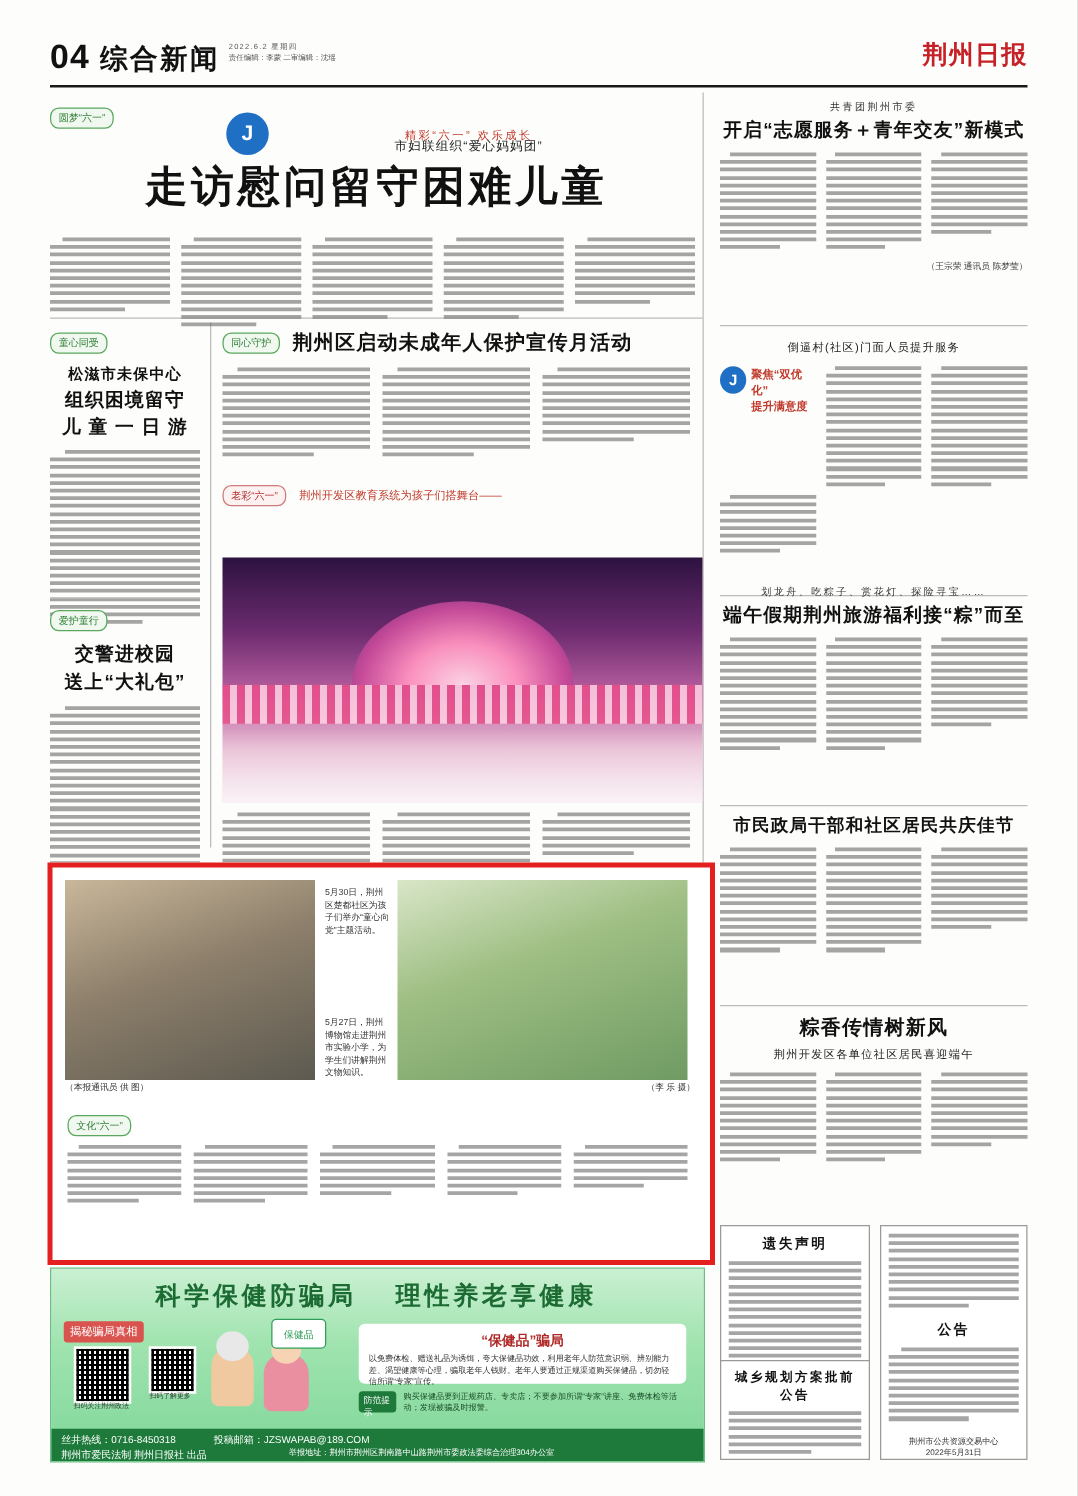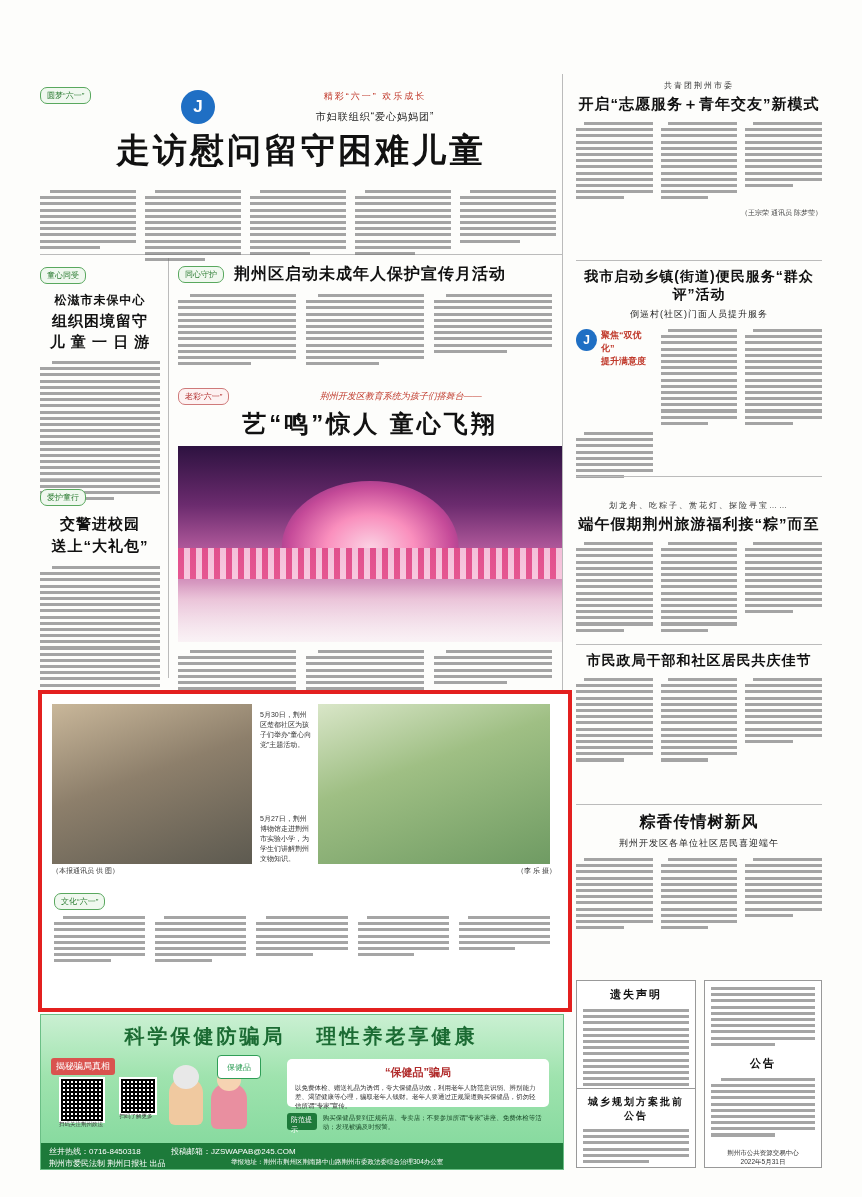--- a/index.html
+++ b/index.html
@@ -74,33 +74,44 @@
   .center{text-align:center;}
   .blue-badge{background:#1d5fb0;color:#fff;font-size:9px;padding:2px 5px;border-radius:3px;display:inline-block;}
   .round-logo{width:34px;height:34px;border-radius:50%;background:#1f6fc4;color:#fff;display:flex;align-items:center;justify-content:center;font-size:17px;font-weight:bold;}
 </style>
 </head>
 <body>
 
 <div class="page">
  <div class="pad">
 
+  <div class="masthead">
+    <div class="pg-no">04</div>
+    <div class="pg-sec">综合新闻</div>
+    <div class="pg-meta">
+      <div class="l1">2022.6.2 星期四</div>
+      <div>责任编辑：李蒙  二审编辑：沈瑶</div>
+    </div>
+    <div class="logo">
+      <span class="red">荆州日报</span>
+    </div>
+  </div>
 
   <div class="vline" style="left:522px;top:46px;height:905px;"></div>
   <div class="vline" style="left:128px;top:230px;height:420px;"></div>
   <div class="hline" style="left:0;top:226px;width:522px;"></div>
 
   <div class="col" style="left:0;top:54px;width:522px;">
     <div style="position:absolute;left:0;top:2px;">
       <span class="tag">圆梦“六一”</span>
     </div>
     <div style="position:absolute;left:141px;top:8px;">
       <div class="round-logo">J</div>
     </div>
-    <div class="kicker" style="position:absolute;left:185px;top:8px;width:300px;">精彩“六一”  欢乐成长</div>
+    <div class="kicker" style="position:absolute;left:185px;top:20px;width:300px;">精彩“六一”  欢乐成长</div>
     <div class="sub" style="position:absolute;left:185px;top:28px;width:300px;">市妇联组织“爱心妈妈团”</div>
     <div class="h-main" style="position:absolute;left:0;top:48px;width:522px;">走访慰问留守困难儿童</div>
 
     <div class="body" style="position:absolute;left:0;top:108px;width:522px;">
       <div style="display:flex;gap:9px;">
         <div style="width:96px;">
           <div class="ln ind"></div>
               <div class="ln"></div>
               <div class="ln"></div>
               <div class="ln"></div>
@@ -277,23 +288,22 @@
             <div class="ln"></div>
         <div class="ln"></div>
             <div class="ln short"></div>
       </div>
     </div>
   </div>
 
   <div class="col" style="left:138px;top:360px;width:384px;">
     <div style="display:flex;align-items:center;gap:10px;">
       <span class="tag red">老彩“六一”</span>
-      <span style="flex:1;font-size:9px;color:#c0392b;text-align:center;font-style:italic;">荆州开发区教育系统为孩子们搭舞台——</span>
-    </div>
-    <div class="h-main" style="font-size:24px;line-height:30px;margin-top:4px;">艺“鸣”惊人  童心飞翔</div>
+      <span style="flex:1;font-size:9px;color:#c0392b;">荆州开发区教育系统为孩子们搭舞台——</span>
+    </div>
   </div>
 
   <div class="photo ph-stage" style="left:138px;top:418px;width:384px;height:196px;">
     <div class="ph-fan"></div>
     <div class="ph-row" style="top:52%;"></div>
     <div class="ph-glow"></div>
   </div>
 
   <div class="body" style="position:absolute;left:138px;top:622px;width:384px;display:flex;gap:10px;">
     <div style="width:118px;">
@@ -440,21 +450,20 @@
             <div class="ln"></div>
             <div class="ln short"></div>
           </div>
     </div>
     <div class="byline" style="margin-top:6px;">（王宗荣  通讯员  陈梦莹）</div>
   </div>
 
   <div class="hline" style="left:536px;top:232px;width:246px;"></div>
 
   <div class="col" style="left:536px;top:240px;width:246px;">
-    <div class="h-2" style="font-size:14px;">我市启动乡镇(街道)便民服务“群众评”活动</div>
     <div class="sub" style="margin-top:4px;font-size:9px;">倒逼村(社区)门面人员提升服务</div>
 
     <div style="display:flex;gap:8px;margin-top:8px;">
       <div style="width:77px;display:flex;align-items:flex-start;gap:4px;">
         <div class="round-logo" style="width:22px;height:22px;font-size:12px;">J</div>
         <div>
           <div style="font-size:9px;color:#c0392b;font-weight:bold;">聚焦“双优化”</div>
           <div style="font-size:9px;color:#c0392b;font-weight:bold;">提升满意度</div>
         </div>
       </div>
@@ -502,21 +511,21 @@
           <div class="ln"></div>
           <div class="ln"></div>
           <div class="ln"></div>
           <div class="ln"></div>
           <div class="ln short"></div>
     </div>
   </div>
 
   <div class="hline" style="left:536px;top:448px;width:246px;"></div>
 
-  <div class="col" style="left:536px;top:472px;width:246px;">
+  <div class="col" style="left:536px;top:440px;width:246px;">
     <div class="kicker dark" style="font-size:8px;">划龙舟、吃粽子、赏花灯、探险寻宝……</div>
     <div class="h-2" style="margin-top:4px;font-size:15px;">端午假期荆州旅游福利接“粽”而至</div>
     <div class="body" style="margin-top:8px;display:flex;gap:8px;">
       <div style="width:77px;">
             <div class="ln ind"></div>
             <div class="ln"></div>
             <div class="ln"></div>
             <div class="ln"></div>
             <div class="ln"></div>
             <div class="ln"></div>
@@ -694,21 +703,21 @@
       <span style="font-size:6.5px;color:#1b4d2a;line-height:9px;">购买保健品要到正规药店、专卖店；不要参加所谓“专家”讲座、免费体检等活动；发现被骗及时报警。</span>
     </div>
 
     <div class="qr" style="position:absolute;left:18px;top:62px;width:42px;height:42px;"></div>
     <div class="small" style="position:absolute;left:12px;top:106px;width:56px;text-align:center;font-size:5.5px;">扫码关注荆州政法</div>
     <div class="qr" style="position:absolute;left:78px;top:62px;width:34px;height:34px;"></div>
     <div class="small" style="position:absolute;left:70px;top:98px;width:50px;text-align:center;font-size:5.5px;">扫码了解更多</div>
 
     <div class="ad-foot">
       <div style="position:absolute;left:8px;top:3px;">丝井热线：0716-8450318</div>
-      <div style="position:absolute;left:130px;top:3px;">投稿邮箱：JZSWAPAB@245.COM</div>
+      <div style="position:absolute;left:130px;top:3px;">投稿邮箱：JZSWAPAB@189.COM</div>
       <div style="position:absolute;left:8px;top:15px;">荆州市爱民法制  荆州日报社  出品</div>
       <div style="position:absolute;left:190px;top:15px;font-size:6.5px;">举报地址：荆州市荆州区荆南路中山路荆州市委政法委综合治理304办公室</div>
     </div>
   </div>
 
   <div class="notice" style="left:536px;top:952px;width:120px;height:188px;padding:6px;box-sizing:border-box;">
     <div class="nt">遗失声明</div>
     <div class="body" style="margin-top:7px;">
       <div class="ln"></div>
           <div class="ln"></div>

